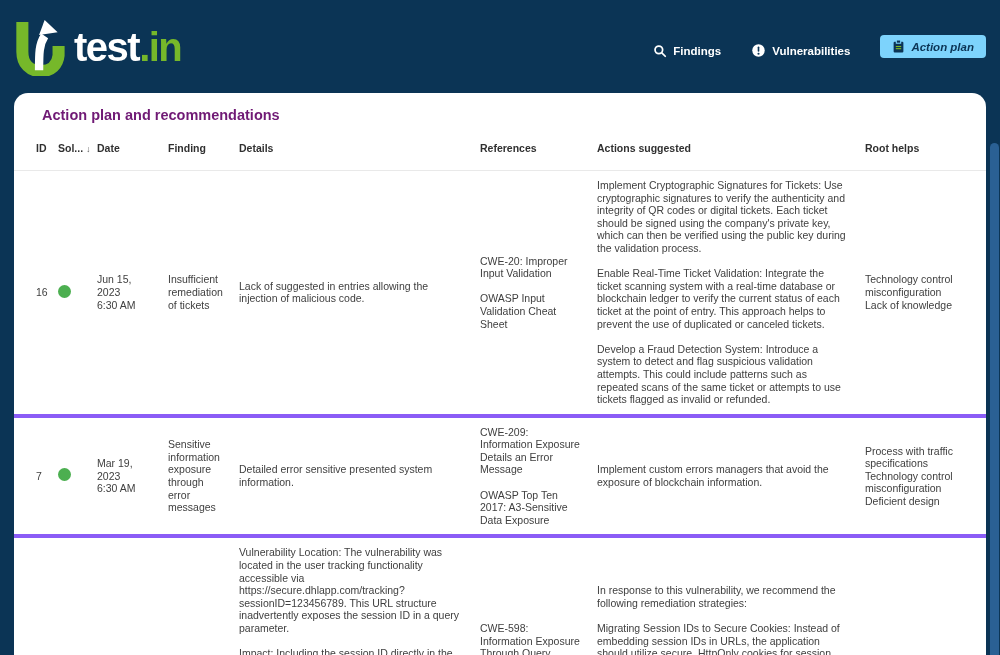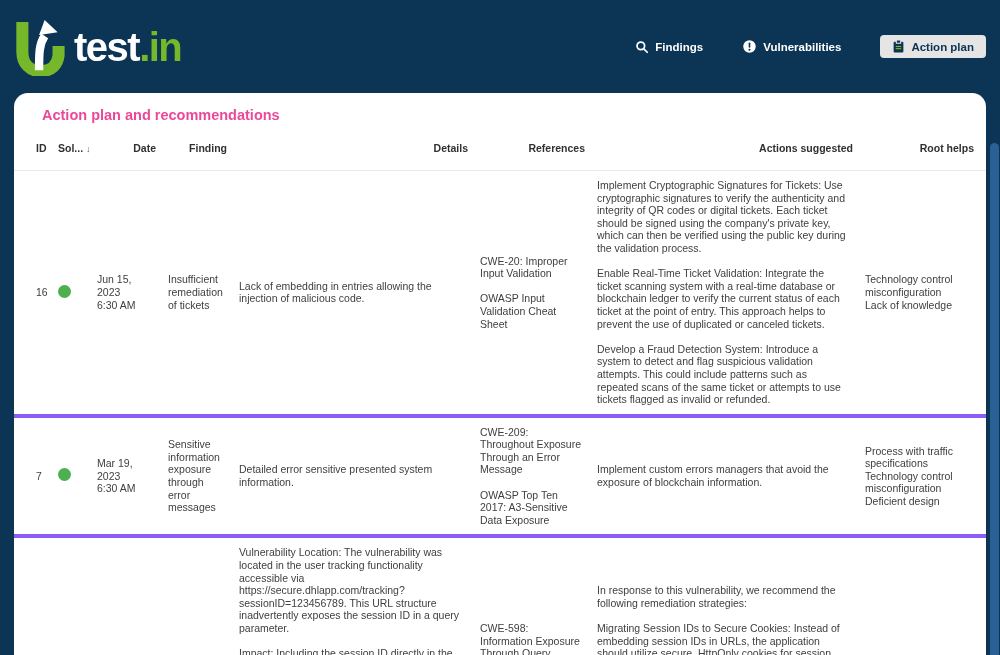--- a/index.html
+++ b/index.html
@@ -12,43 +12,43 @@
   }
   
   .topbar {
     height:93px;
     display:flex; align-items:center; justify-content:space-between;
     padding:0 10px 0 14px;
   }
   .logo { display:flex; align-items:center; gap:8px; cursor:pointer; }
   .logo-text { font-size:40px; font-weight:bold; color:#ffffff; letter-spacing:-1.5px; line-height:1; }
   .logo-text .green { color:#76b82a; }
-  .nav { display:flex; align-items:center; gap:39px; padding-right:4px; }
+  .nav { display:flex; align-items:flex-end; gap:30px; padding-right:4px; }
   .nav-item { display:flex; align-items:center; gap:6px; color:#ffffff;
               font-size:11.5px; font-weight:bold; cursor:pointer; }
   .action-btn {
     display:flex; align-items:center; gap:6px;
-    background:#e5e5e5; color:#0b3455;
+    background:#7dd3fc; color:#0b3455;
     font-size:11.5px; font-weight:bold;
-    border:none; border-radius:4px; padding:5px 12px; cursor:pointer;
+    border:none; border-radius:4px; padding:5px 12px; cursor:pointer;font-style:italic;
   }
   
   .card {
     position:absolute; left:14px; right:14px; top:93px; bottom:0;
     background:#ffffff; border-radius:14px 14px 0 0;
     overflow:hidden;
   }
   .card-title {
-    font-size:14.5px; font-weight:bold; color:#ec4899;
+    font-size:14.5px; font-weight:bold; color:#701a75;
     padding:14px 0 13px 28px;
   }
   
   table { width:100%; border-collapse:collapse; table-layout:fixed; }
   th {
-    font-size:10.5px; font-weight:bold; color:#303030; text-align:right;
+    font-size:10.5px; font-weight:bold; color:#303030; text-align:left;
     padding:6px 12px 16px 0; border-bottom:1px solid #e9e9e9;
     white-space:nowrap; overflow:hidden;
   }
   th .sort-arrow { font-size:9px; color:#555; margin-left:3px; }
   td {
     font-size:10.5px; color:#404040; line-height:1.2;
     vertical-align:middle;
     padding:8px 14px 8px 0; border-bottom:4px solid #8b5cf6;
     white-space:pre-line;
   }
@@ -149,40 +149,40 @@
         <th><span>Root helps</span></th>
       </tr>
     </thead>
     <tbody>
       <tr class="r16">
         <td class="first">16</td>
         <td><span class="dot"></span></td>
         <td>Jun 15, 2023
 6:30 AM</td>
         <td>Insufficient remediation of tickets</td>
-        <td>Lack of embedding in entries allowing the injection of malicious code.</td>
+        <td>Lack of suggested in entries allowing the injection of malicious code.</td>
         <td>CWE-20: Improper Input Validation
 
 OWASP Input Validation Cheat Sheet</td>
         <td>Implement Cryptographic Signatures for Tickets: Use cryptographic signatures to verify the authenticity and integrity of QR codes or digital tickets. Each ticket should be signed using the company's private key, which can then be verified using the public key during the validation process.
 
 Enable Real-Time Ticket Validation: Integrate the ticket scanning system with a real-time database or blockchain ledger to verify the current status of each ticket at the point of entry. This approach helps to prevent the use of duplicated or canceled tickets.
 
 Develop a Fraud Detection System: Introduce a system to detect and flag suspicious validation attempts. This could include patterns such as repeated scans of the same ticket or attempts to use tickets flagged as invalid or refunded.</td>
         <td>Technology control misconfiguration
 Lack of knowledge</td>
       </tr>
       <tr class="r7">
         <td class="first">7</td>
         <td><span class="dot"></span></td>
         <td>Mar 19, 2023
 6:30 AM</td>
         <td>Sensitive information exposure through error messages</td>
         <td>Detailed error sensitive presented system information.</td>
-        <td>CWE-209: Throughout Exposure Through an Error Message
+        <td>CWE-209: Information Exposure Details an Error Message
 
 OWASP Top Ten 2017: A3-Sensitive Data Exposure</td>
         <td>Implement custom errors managers that avoid the exposure of blockchain information.</td>
         <td>Process with traffic specifications
 Technology control misconfiguration
 Deficient design</td>
       </tr>
       <tr class="r1">
         <td class="first">1</td>
         <td></td>

